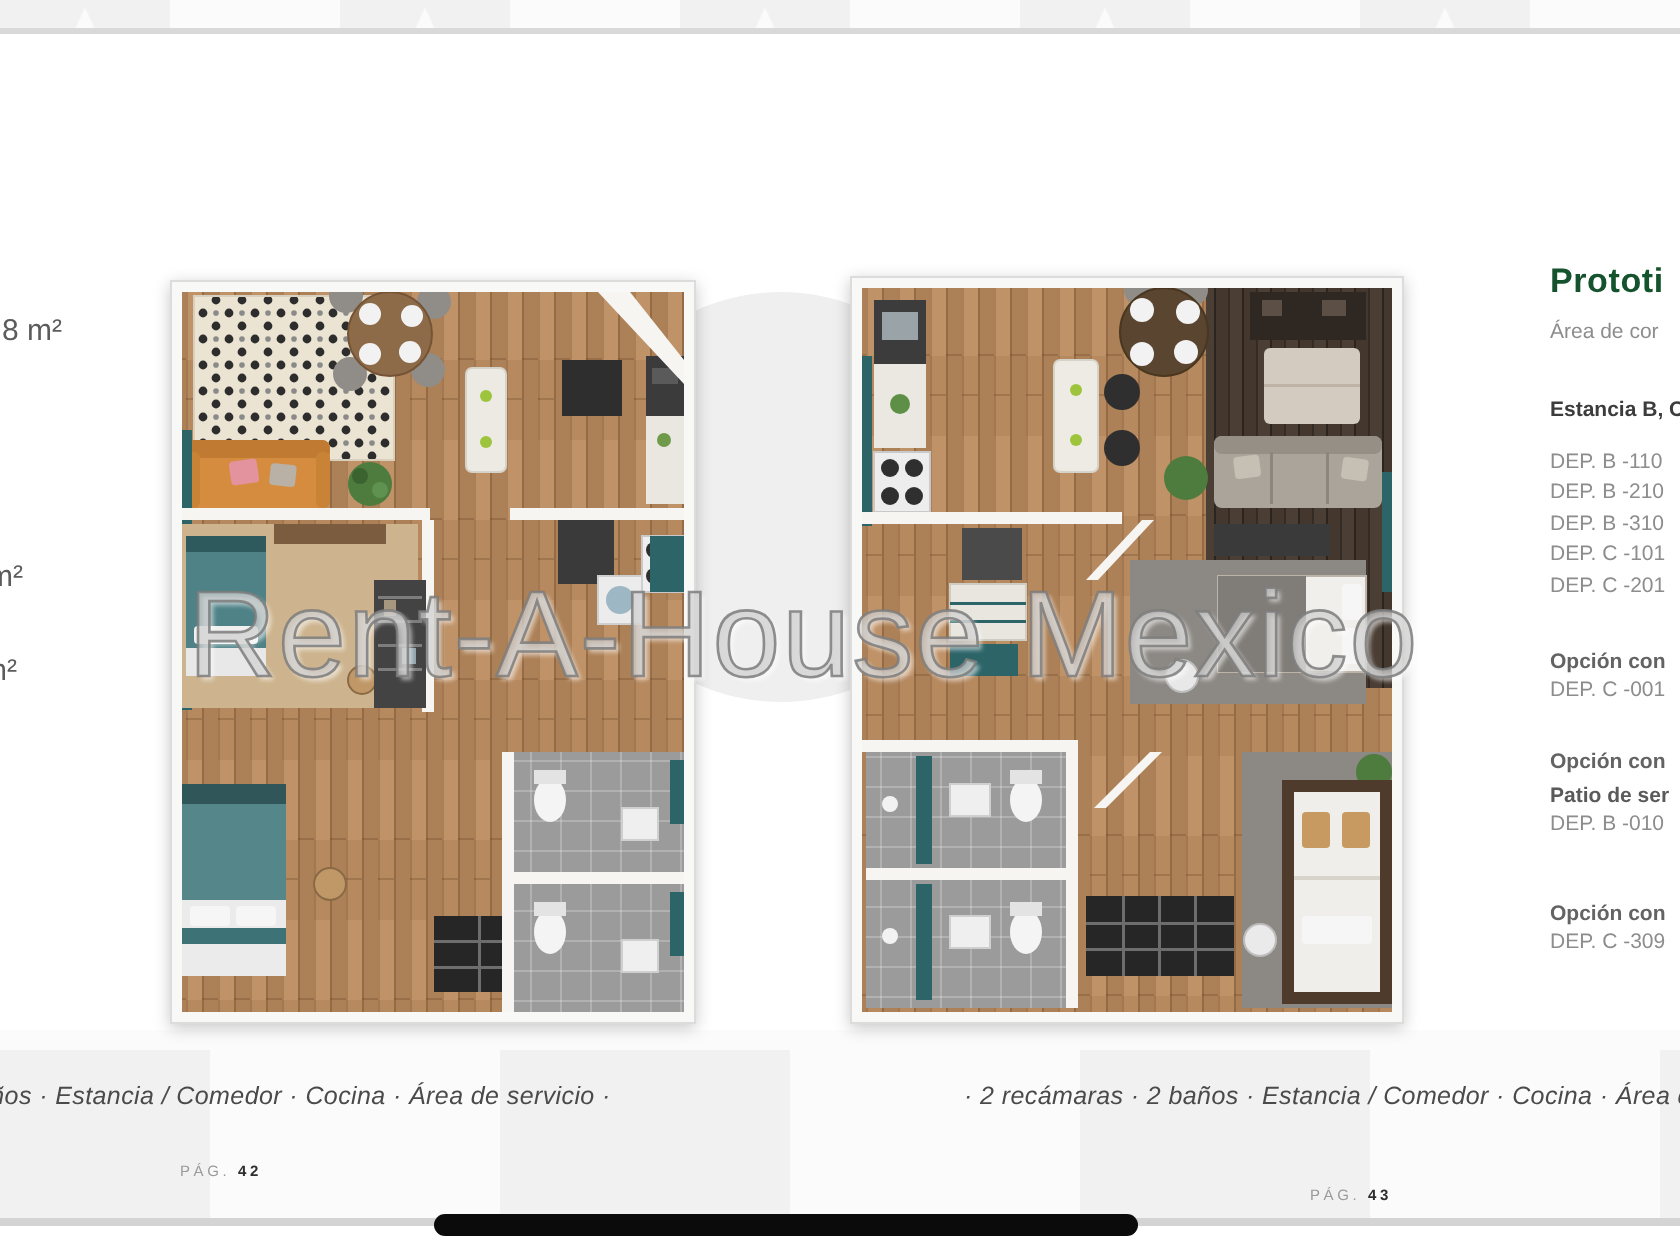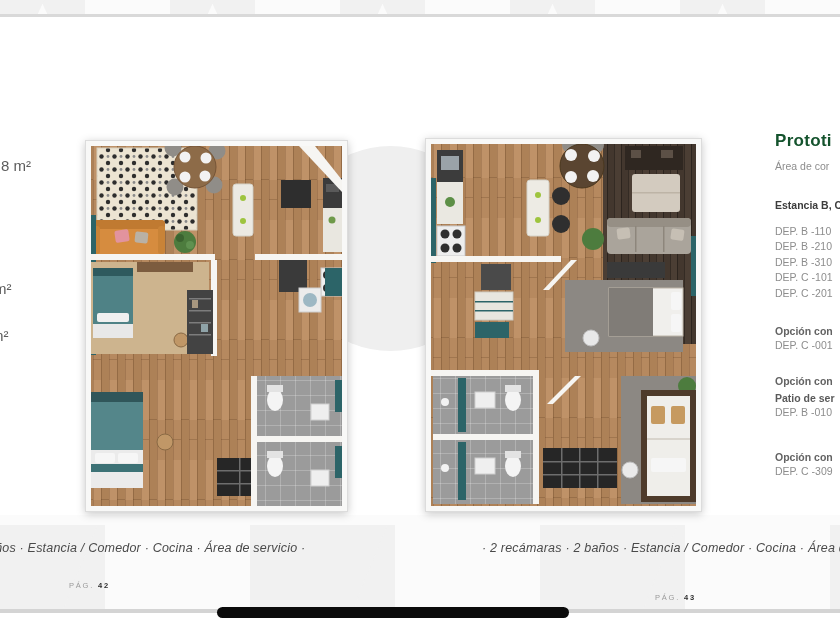--- a/index.html
+++ b/index.html
@@ -53,21 +53,21 @@
     background-size:290px 170px;
     background-position:-40px 10px,105px 10px;
     background-repeat:repeat-x;}
   .caption{position:absolute;z-index:5;top:541px;font-size:12.5px;font-style:italic;
     color:#4a4a4a;white-space:nowrap;letter-spacing:0.2px;}
   .caption-left{left:-12px;}
   .caption-right{left:482px;}
   .pag{position:absolute;z-index:5;top:581px;font-size:7.5px;letter-spacing:1.8px;
     color:#9a9a9a;white-space:nowrap;}
   .pag b{color:#2e2e2e;}
-  .pag-left{left:69px;}
+  .pag-left{left:90px;}
   .pag-right{left:655px;margin-top:12px;}
 
   
   .bottom-bar{position:absolute;left:0;top:609px;width:840px;height:4px;background:#d4d4d4;z-index:6;}
   .home-indicator{position:absolute;left:217px;top:607px;width:352px;height:11px;border-radius:6px;
     background:#0b0b0b;z-index:7;}
 </style>
 </head>
 <body>
 
@@ -382,20 +382,21 @@
   <div class="info opt-label" style="top:325px;">Opción con</div>
   <div class="info dep" style="top:339px;">DEP. C -001</div>
 
   <div class="info opt-label" style="top:375px;">Opción con</div>
   <div class="info opt-patio" style="top:392px;text-align:right;">Patio de ser</div>
   <div class="info dep" style="top:406px;">DEP. B -010</div>
 
   <div class="info opt-label" style="top:451px;">Opción con</div>
   <div class="info dep" style="top:465px;">DEP. C -309</div>
 
+  <div class="wm-text">Rent-A-House Mexico</div>
 
   <div class="zigzag-bottom"></div>
   <div class="caption caption-left">años · Estancia / Comedor · Cocina · Área de servicio ·</div>
   <div class="caption caption-right">· 2 recámaras · 2 baños · Estancia / Comedor · Cocina · Área de s</div>
 
   <div class="pag pag-left"><span>PÁG.</span> <b>42</b></div>
   <div class="pag pag-right"><span>PÁG.</span> <b>43</b></div>
 
   <div class="bottom-bar"></div>
   <div class="home-indicator"></div>

